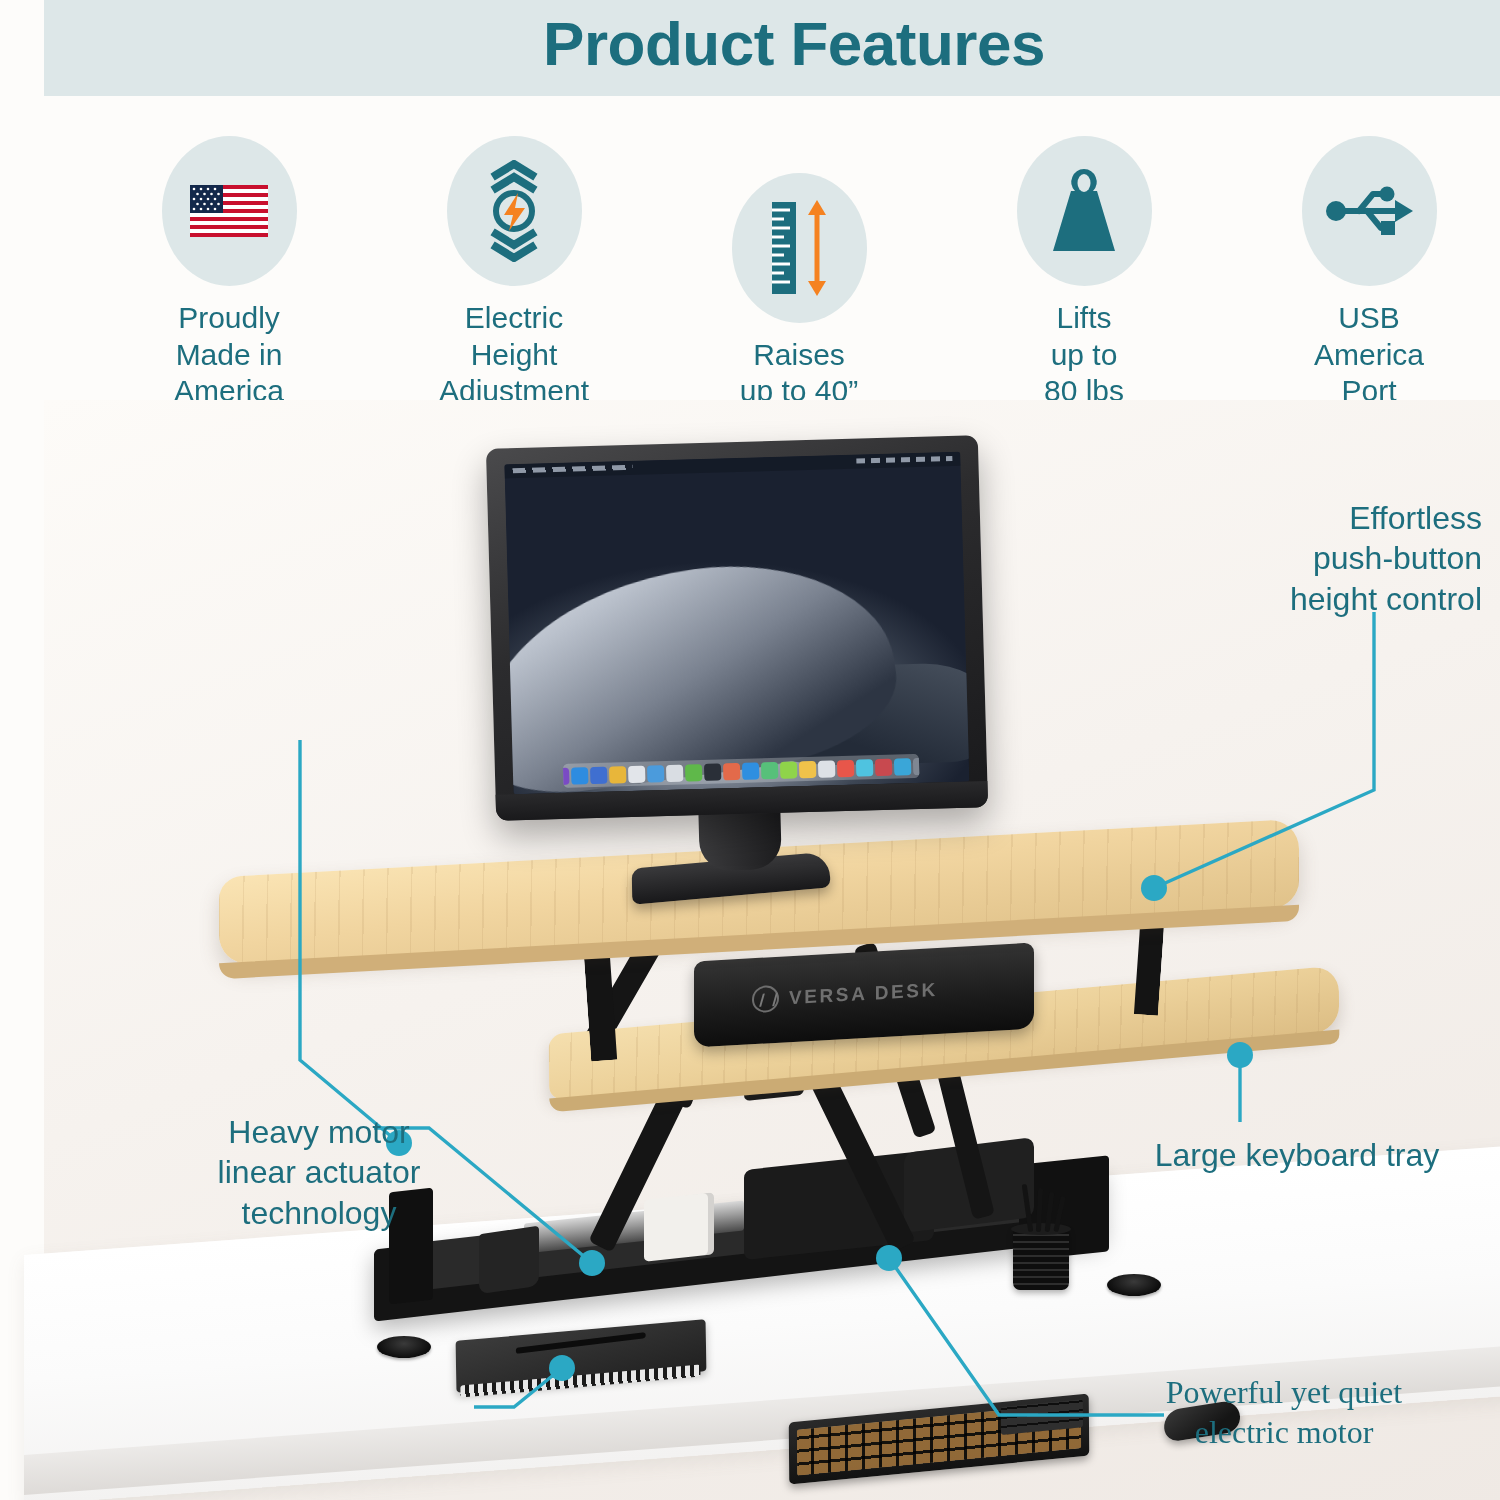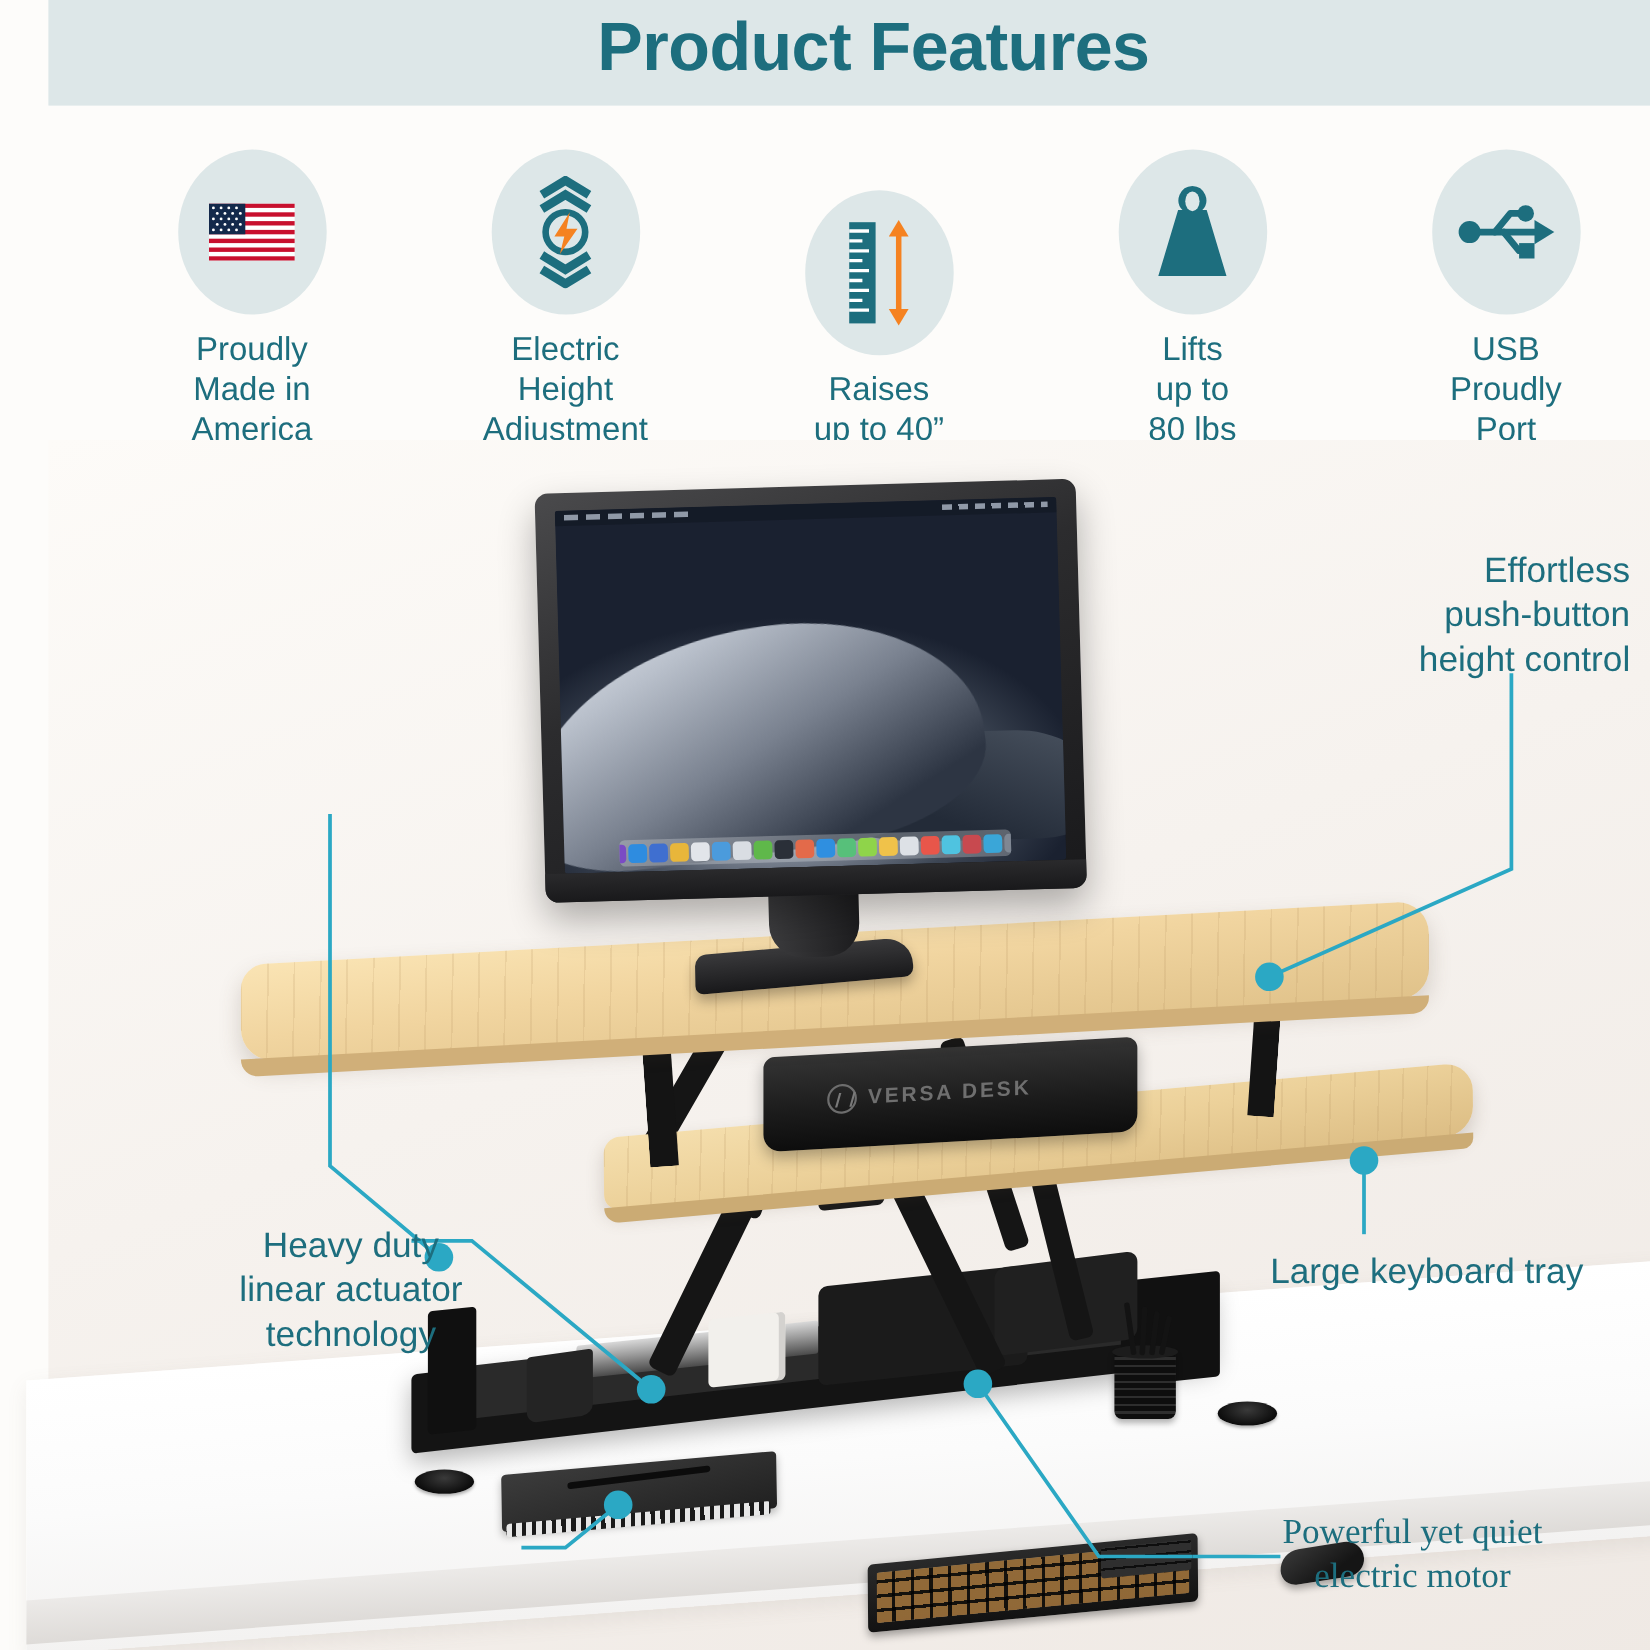--- a/index.html
+++ b/index.html
@@ -477,21 +477,21 @@
             <polyline points="36,33 50,16 62,16"></polyline>
             <polyline points="44,33 58,50 68,50"></polyline>
           </g>
           <circle cx="13" cy="33" r="10" fill="#1d6e7e"></circle>
           <circle cx="64" cy="16" r="7.5" fill="#1d6e7e"></circle>
           <rect x="58" y="43" width="14" height="14" fill="#1d6e7e"></rect>
           <polygon points="90,33 72,22 72,44" fill="#1d6e7e"></polygon>
         </svg>
       </div>
       <div class="feature-label">USB
-Proudly
+America
 Port</div>
     </div>
 
   </div>
 
   <div class="scene">
     <div class="wall"></div>
     <div class="office-desk-top"></div>
     <div class="office-desk-edge"></div>
 
@@ -613,21 +613,21 @@
         <circle cx="518" cy="1368" r="13"></circle>
         <circle cx="845" cy="1258" r="13"></circle>
       </g>
     </svg>
 
 
     <div class="anno-text" style="left:1128px; top:498px; width:310px; text-align:right;">Effortless
 push-button
 height control</div>
 
-    <div class="anno-text" style="left:140px; top:1112px; width:270px; text-align:center;">Heavy duty
+    <div class="anno-text" style="left:140px; top:1112px; width:270px; text-align:center;">Heavy motor
 linear actuator
 technology</div>
 
     <div class="anno-text" style="left:1068px; top:1135px; width:370px; text-align:center;">Large keyboard tray</div>
 
 
     <div class="anno-text" style="left:1055px; top:1372px; width:370px; text-align:center;font-family:Liberation Serif, serif;">Powerful yet quiet
 electric motor</div>
 
   </div>

